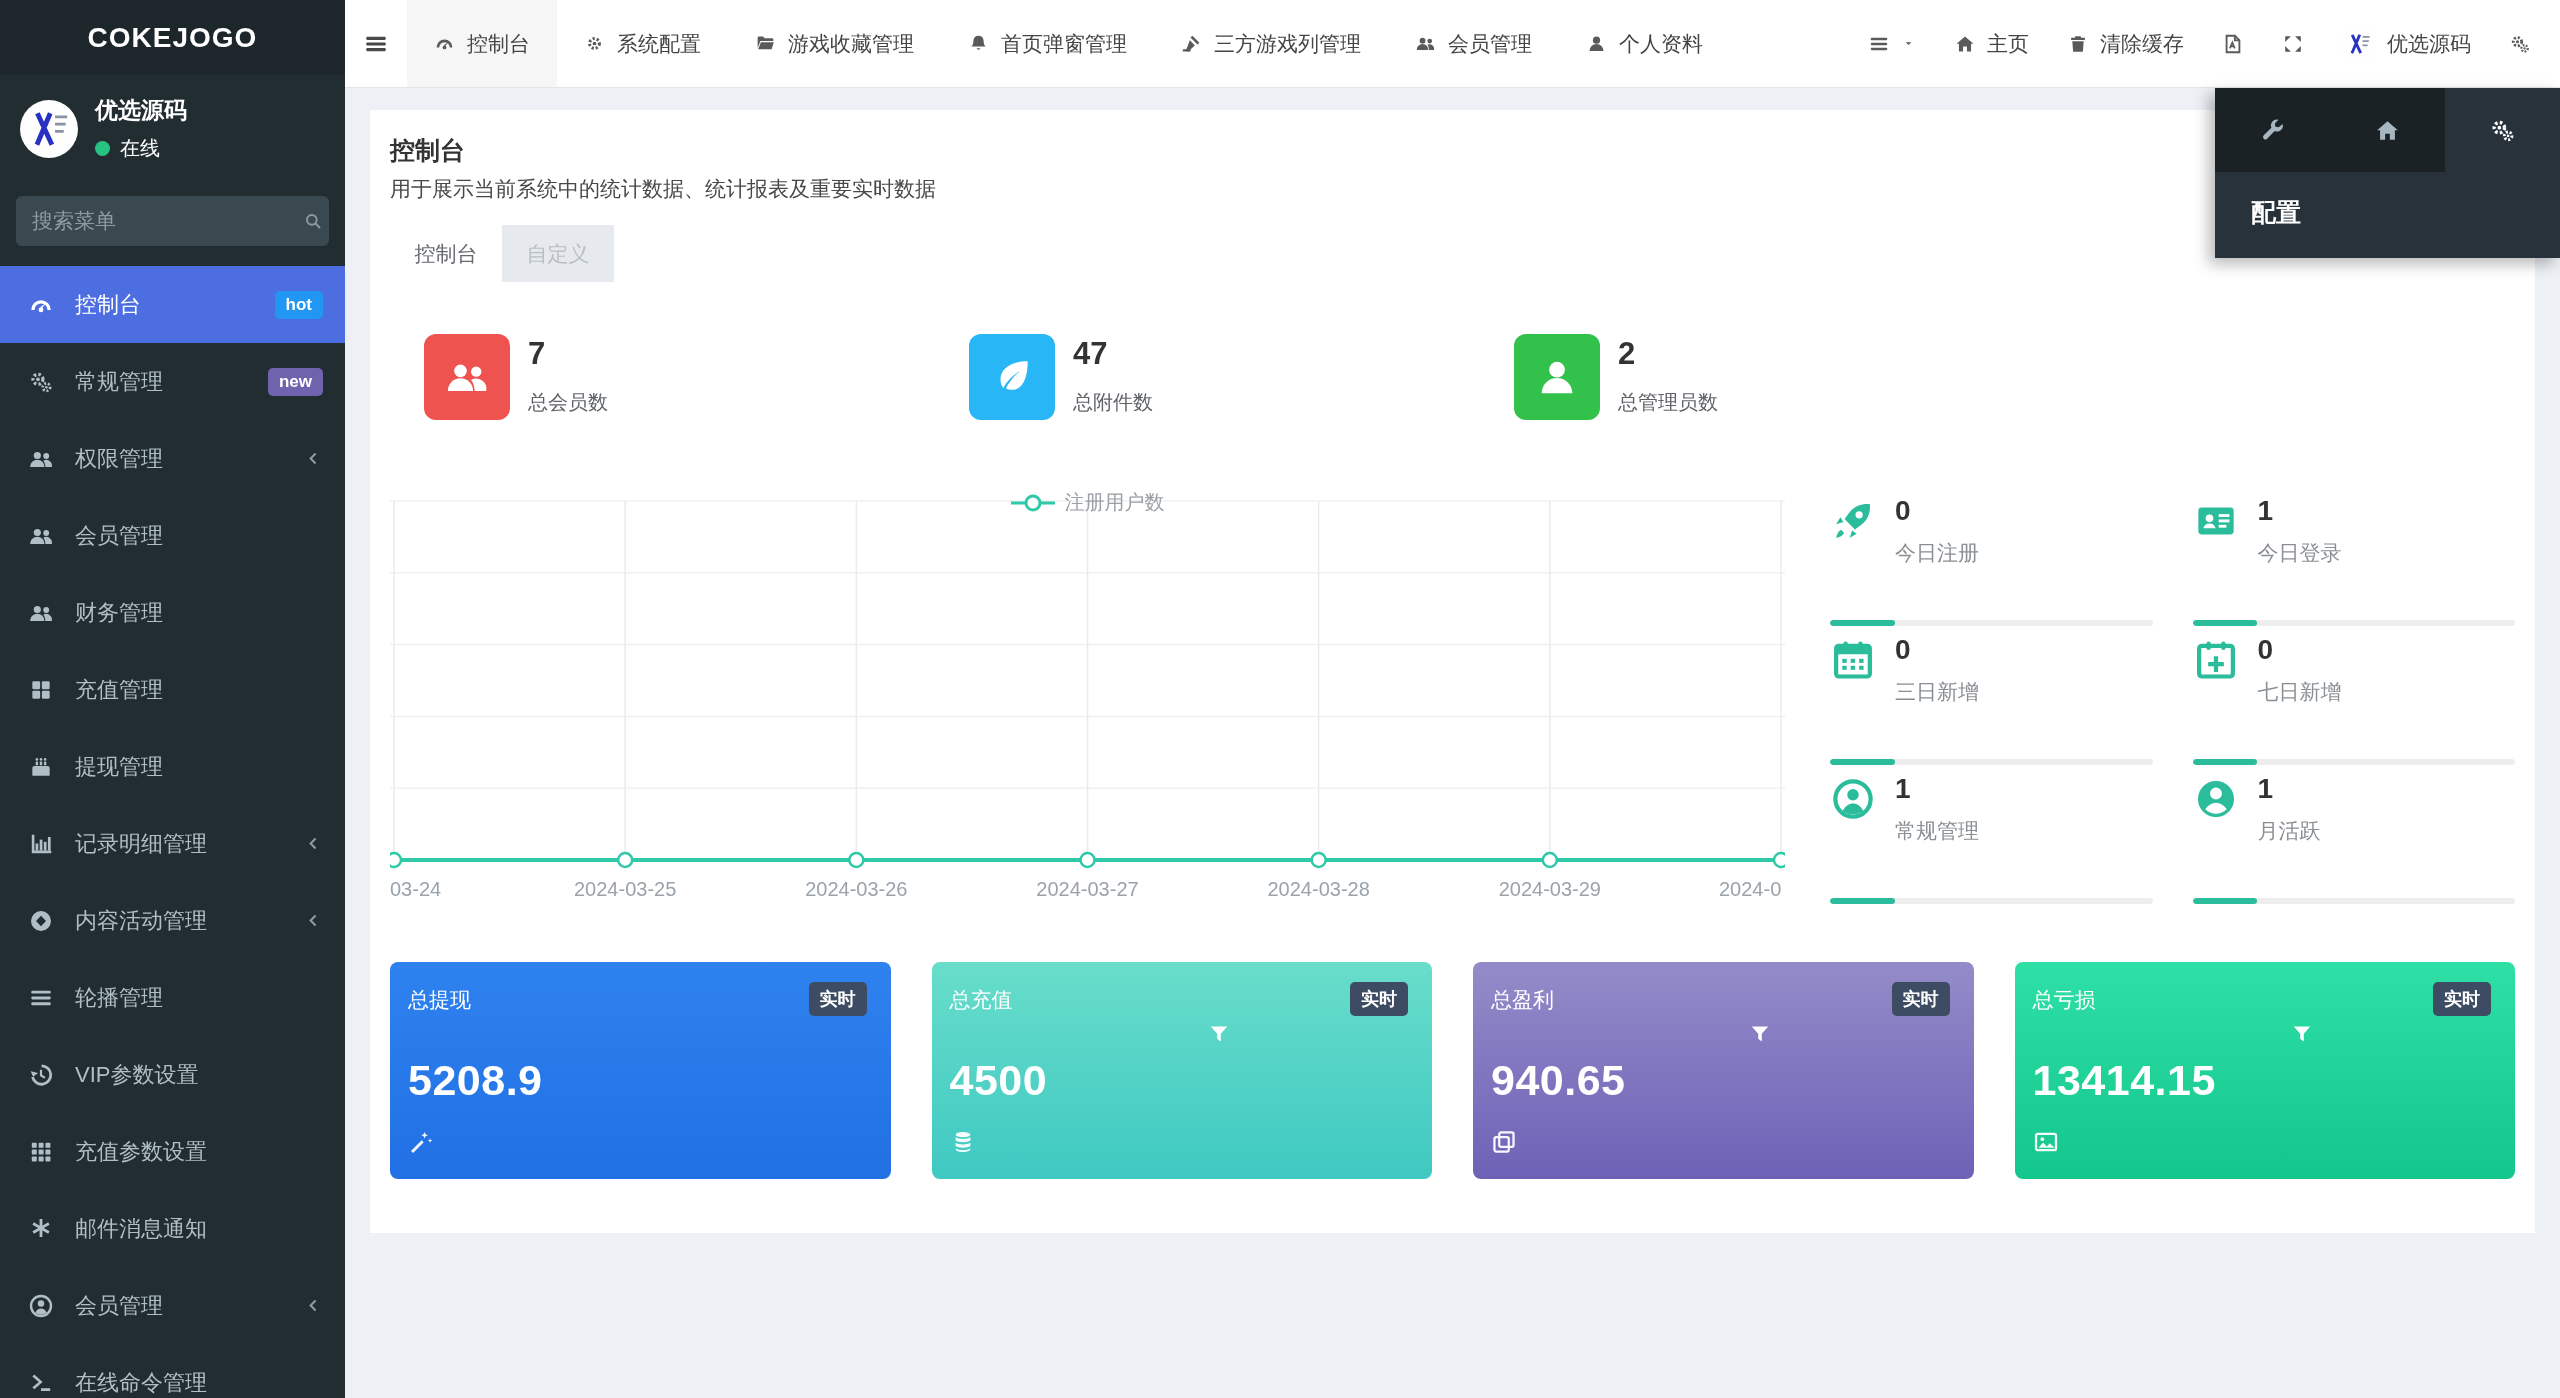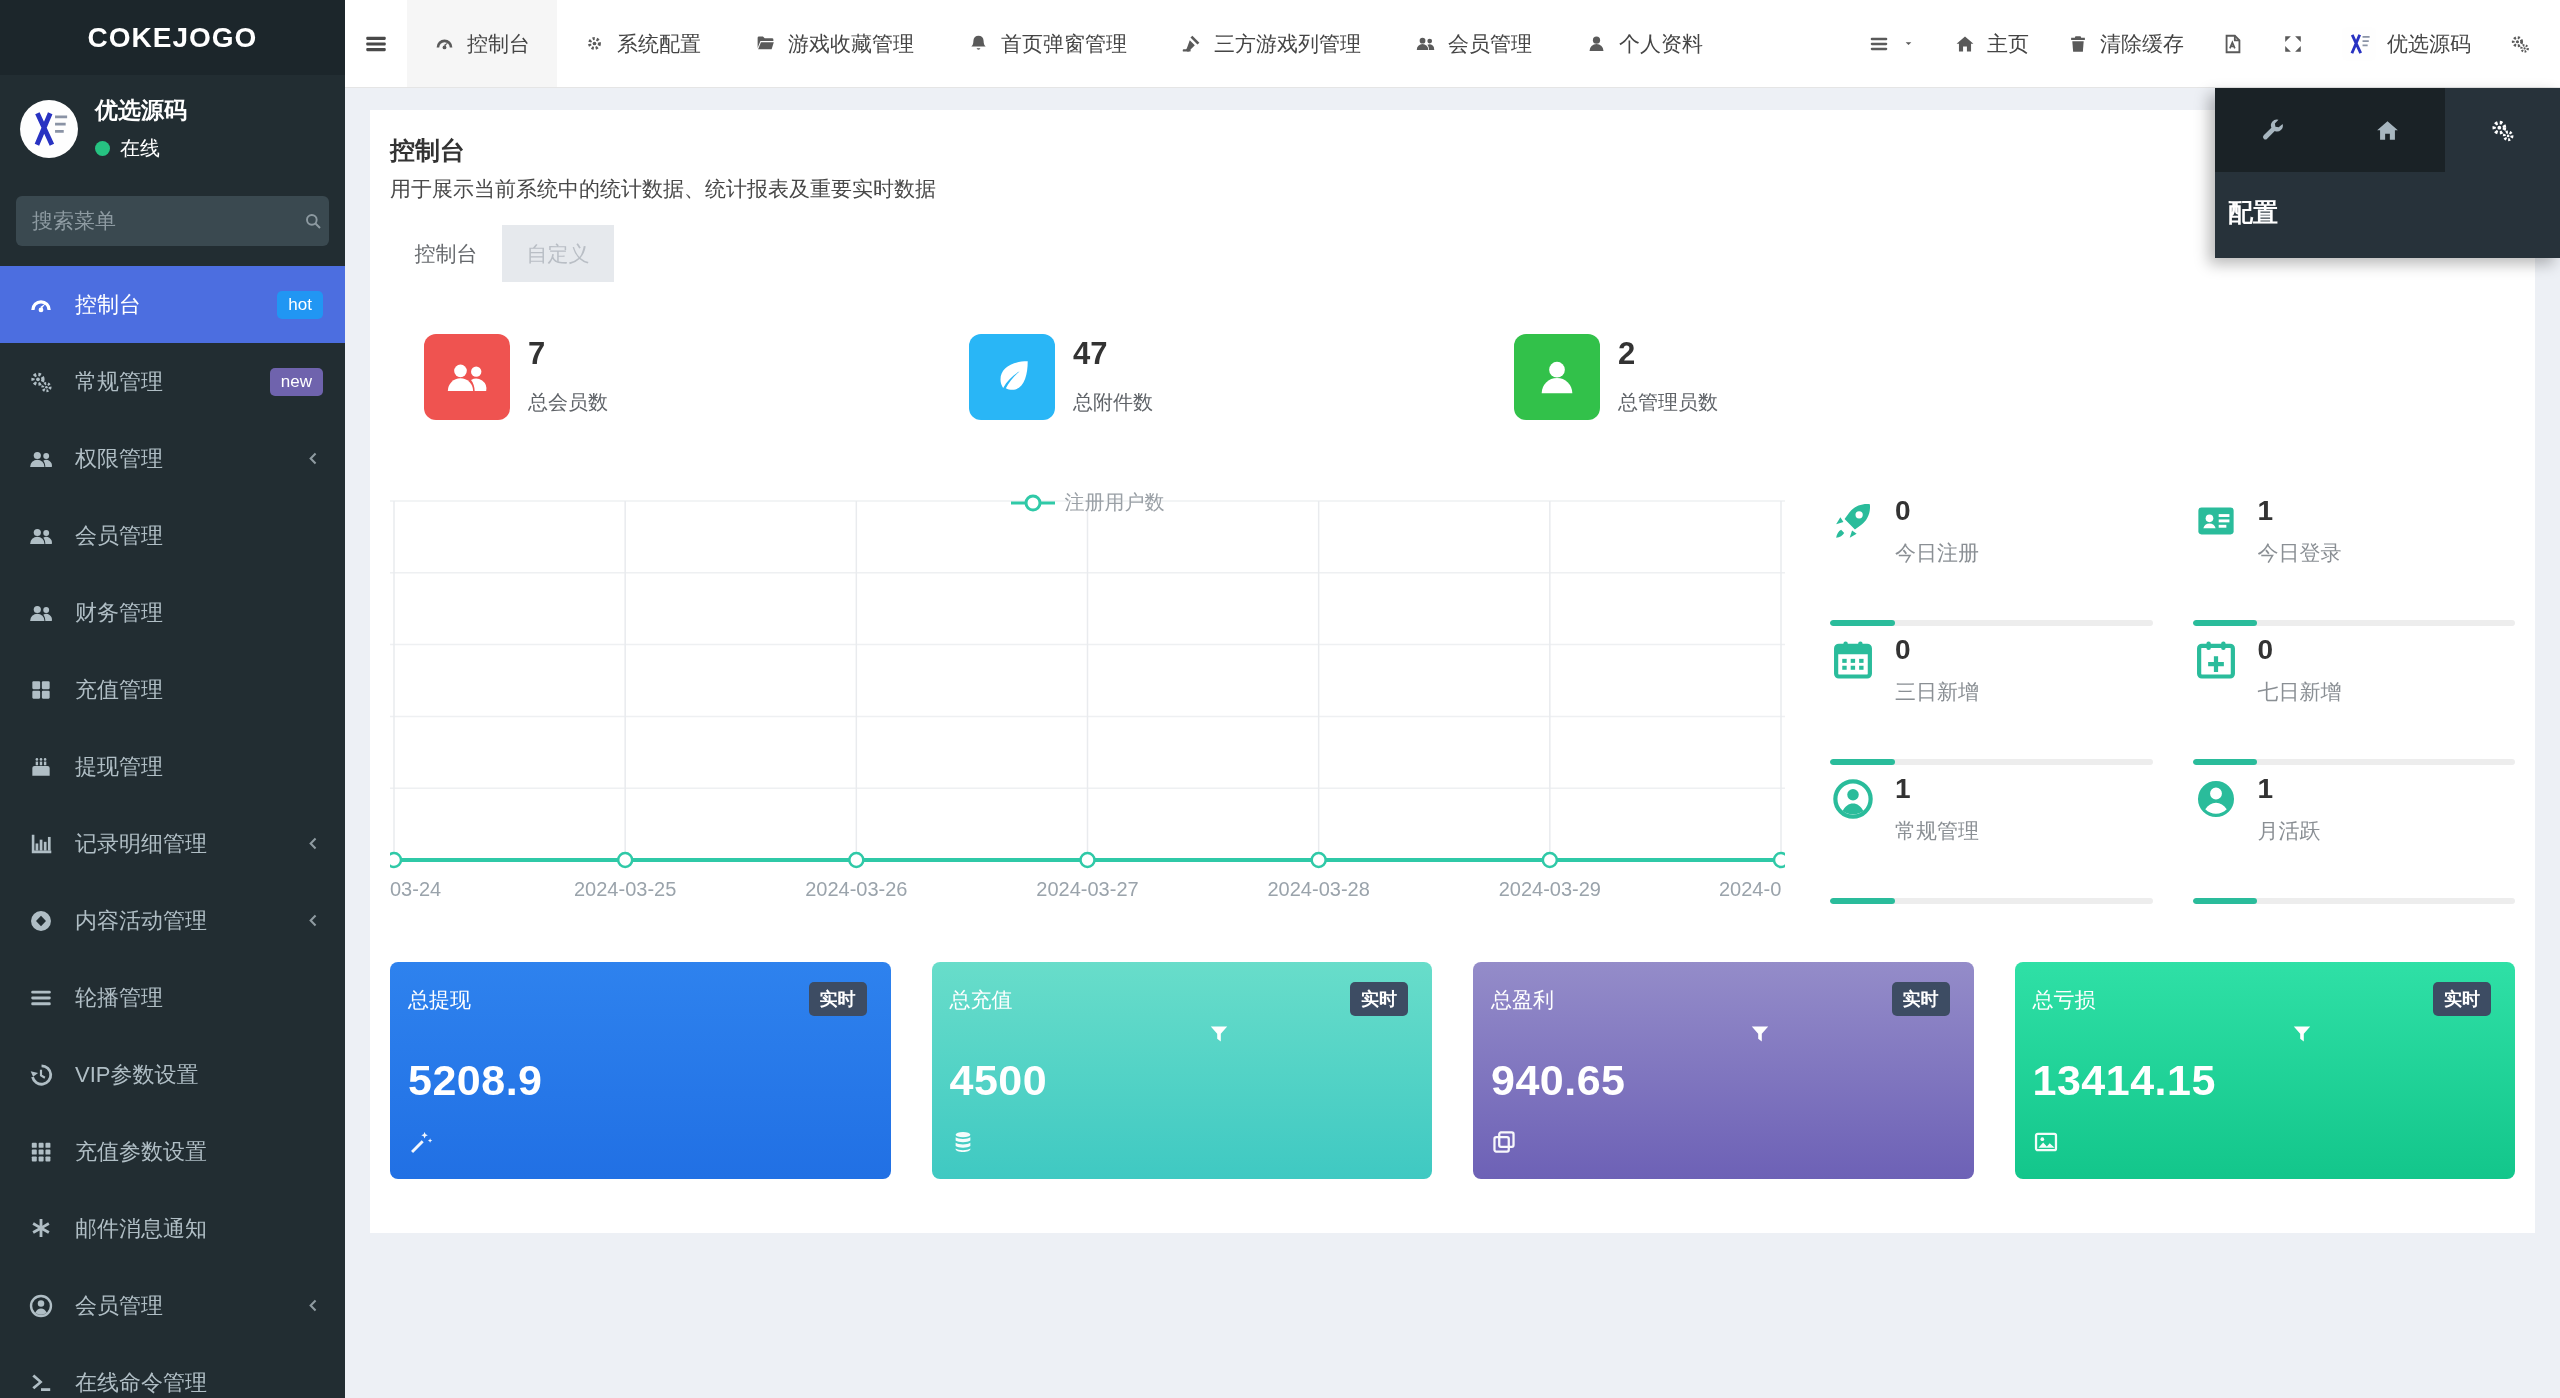--- a/index.html
+++ b/index.html
@@ -21,21 +21,21 @@
                 display:flex; align-items:center; padding:0 16px; }
   .search-box input { flex:1; background:transparent; border:none; outline:none;
                       font-size:21px; color:#d7dde0; font-family:inherit; }
   .search-box input::placeholder { color:#8d9aa1; }
   .search-box .icn { color:#8d9aa1; }
   .menu { list-style:none; margin-top:20px; }
   .menu li { height:77px; display:flex; align-items:center; gap:21px; padding:0 22px 0 28px;
              color:#b0bec5; font-size:22px; cursor:pointer; }
   .menu li.active { background:#4c6ee0; color:#fff; }
   .menu li .icn { color:inherit; }
-  .mbadge { margin-left:auto; font-size:17px; font-weight:400; color:#fff; border-radius:5px;
+  .mbadge { margin-left:auto; font-size:17px; font-weight:700; color:#fff; border-radius:5px;
             padding:4px 11px; }
   .chev { margin-left:auto; color:#8f9ba1; display:flex; }
 
   
   .navbar { position:absolute; left:345px; top:0; right:0; height:88px; background:#fff;
             border-bottom:1px solid #e5e5e5; display:flex; align-items:stretch; z-index:2; }
   .hamburger { width:62px; display:flex; align-items:center; justify-content:center; color:#494949; cursor:pointer; }
   .nav-tabs { display:flex; align-items:stretch; }
   .nav-tab { display:flex; align-items:center; gap:12px; padding:0 27px; font-size:21px; color:#454545; cursor:pointer; }
   .nav-tab .icn { color:#5a5a5a; }
@@ -43,21 +43,21 @@
   .nav-right { margin-left:auto; display:flex; align-items:stretch; padding-right:10px; }
   .nav-item { display:flex; align-items:center; gap:11px; padding:0 19px; font-size:21px; color:#454545; cursor:pointer;text-align:right; }
   .nav-item .icn { color:#5a5a5a; }
 
   
   .config-panel { position:absolute; right:0; top:88px; width:345px; height:170px; background:#27323a;
                   z-index:6; box-shadow:-6px 6px 14px rgba(0,0,0,.28); }
   .cp-tabs { display:flex; height:84px; }
   .cp-tab { flex:1; display:flex; align-items:center; justify-content:center; background:#1a2226; color:#a7b6bf; cursor:pointer; }
   .cp-tab.active { background:#27323a; color:#fff; }
-  .cp-title { color:#fff; font-size:25px; font-weight:700; padding:24px 13px; }
+  .cp-title { color:#fff; font-size:25px; font-weight:700; padding:24px 36px; }
 
   
   .content { position:absolute; left:345px; top:88px; right:0; bottom:0; padding:22px 25px; }
   .card { background:#fff; width:2165px; height:1123px; padding:24px 20px; overflow:hidden; }
   .page-title { font-size:25px; font-weight:700; color:#333; }
   .page-subtitle { font-size:21px; color:#484848; margin-top:8px; }
   .page-tabs { display:flex; margin-top:22px; }
   .page-tab { width:112px; height:57px; display:flex; align-items:center; justify-content:center;
               font-size:21px; color:#b9bec5; background:#e6e9ed; cursor:pointer; }
   .page-tab.active { background:#fff; color:#66696d; }

